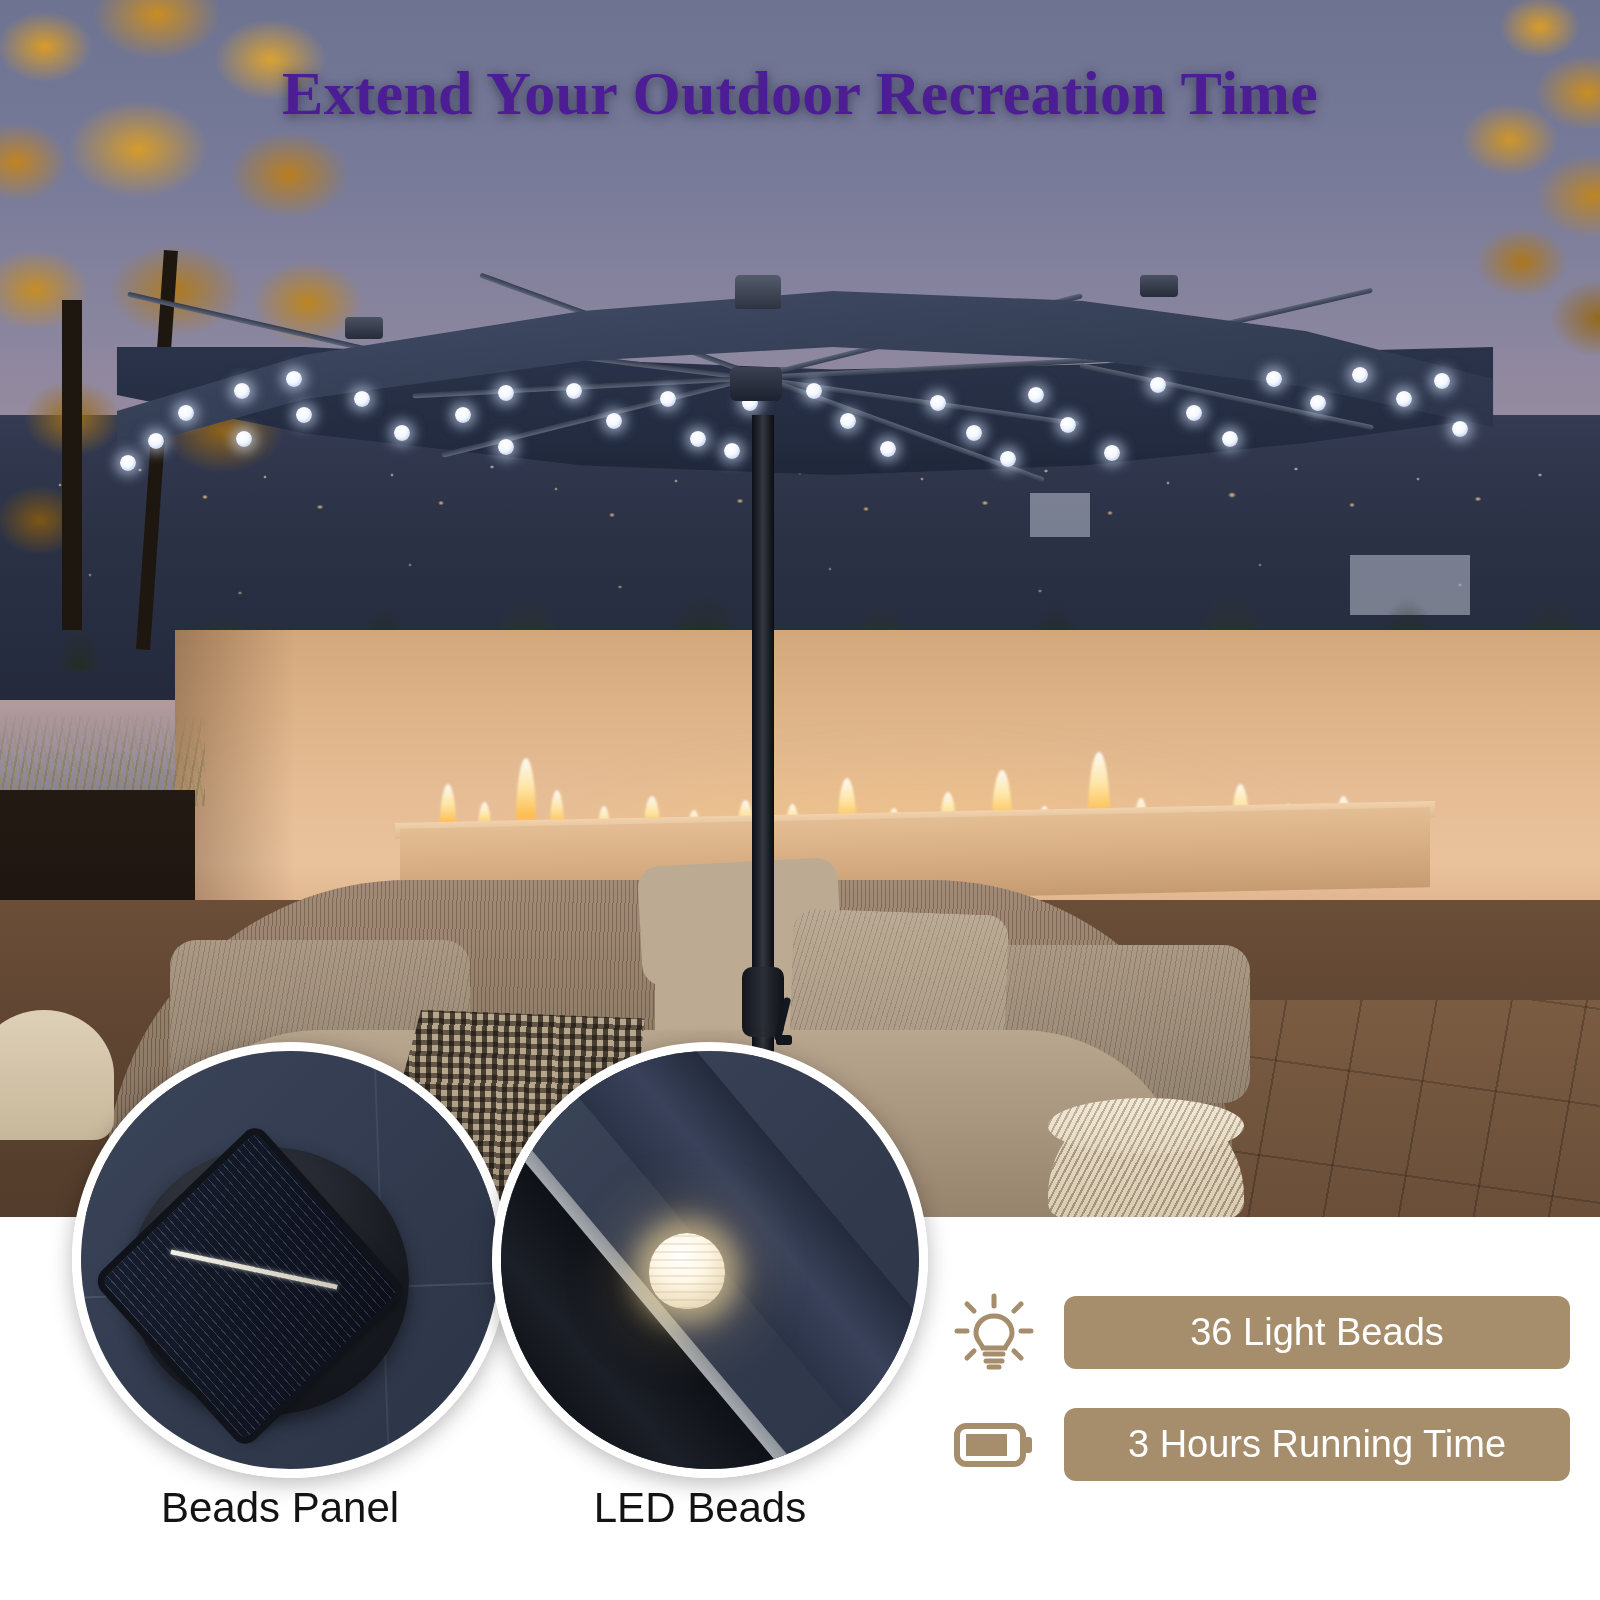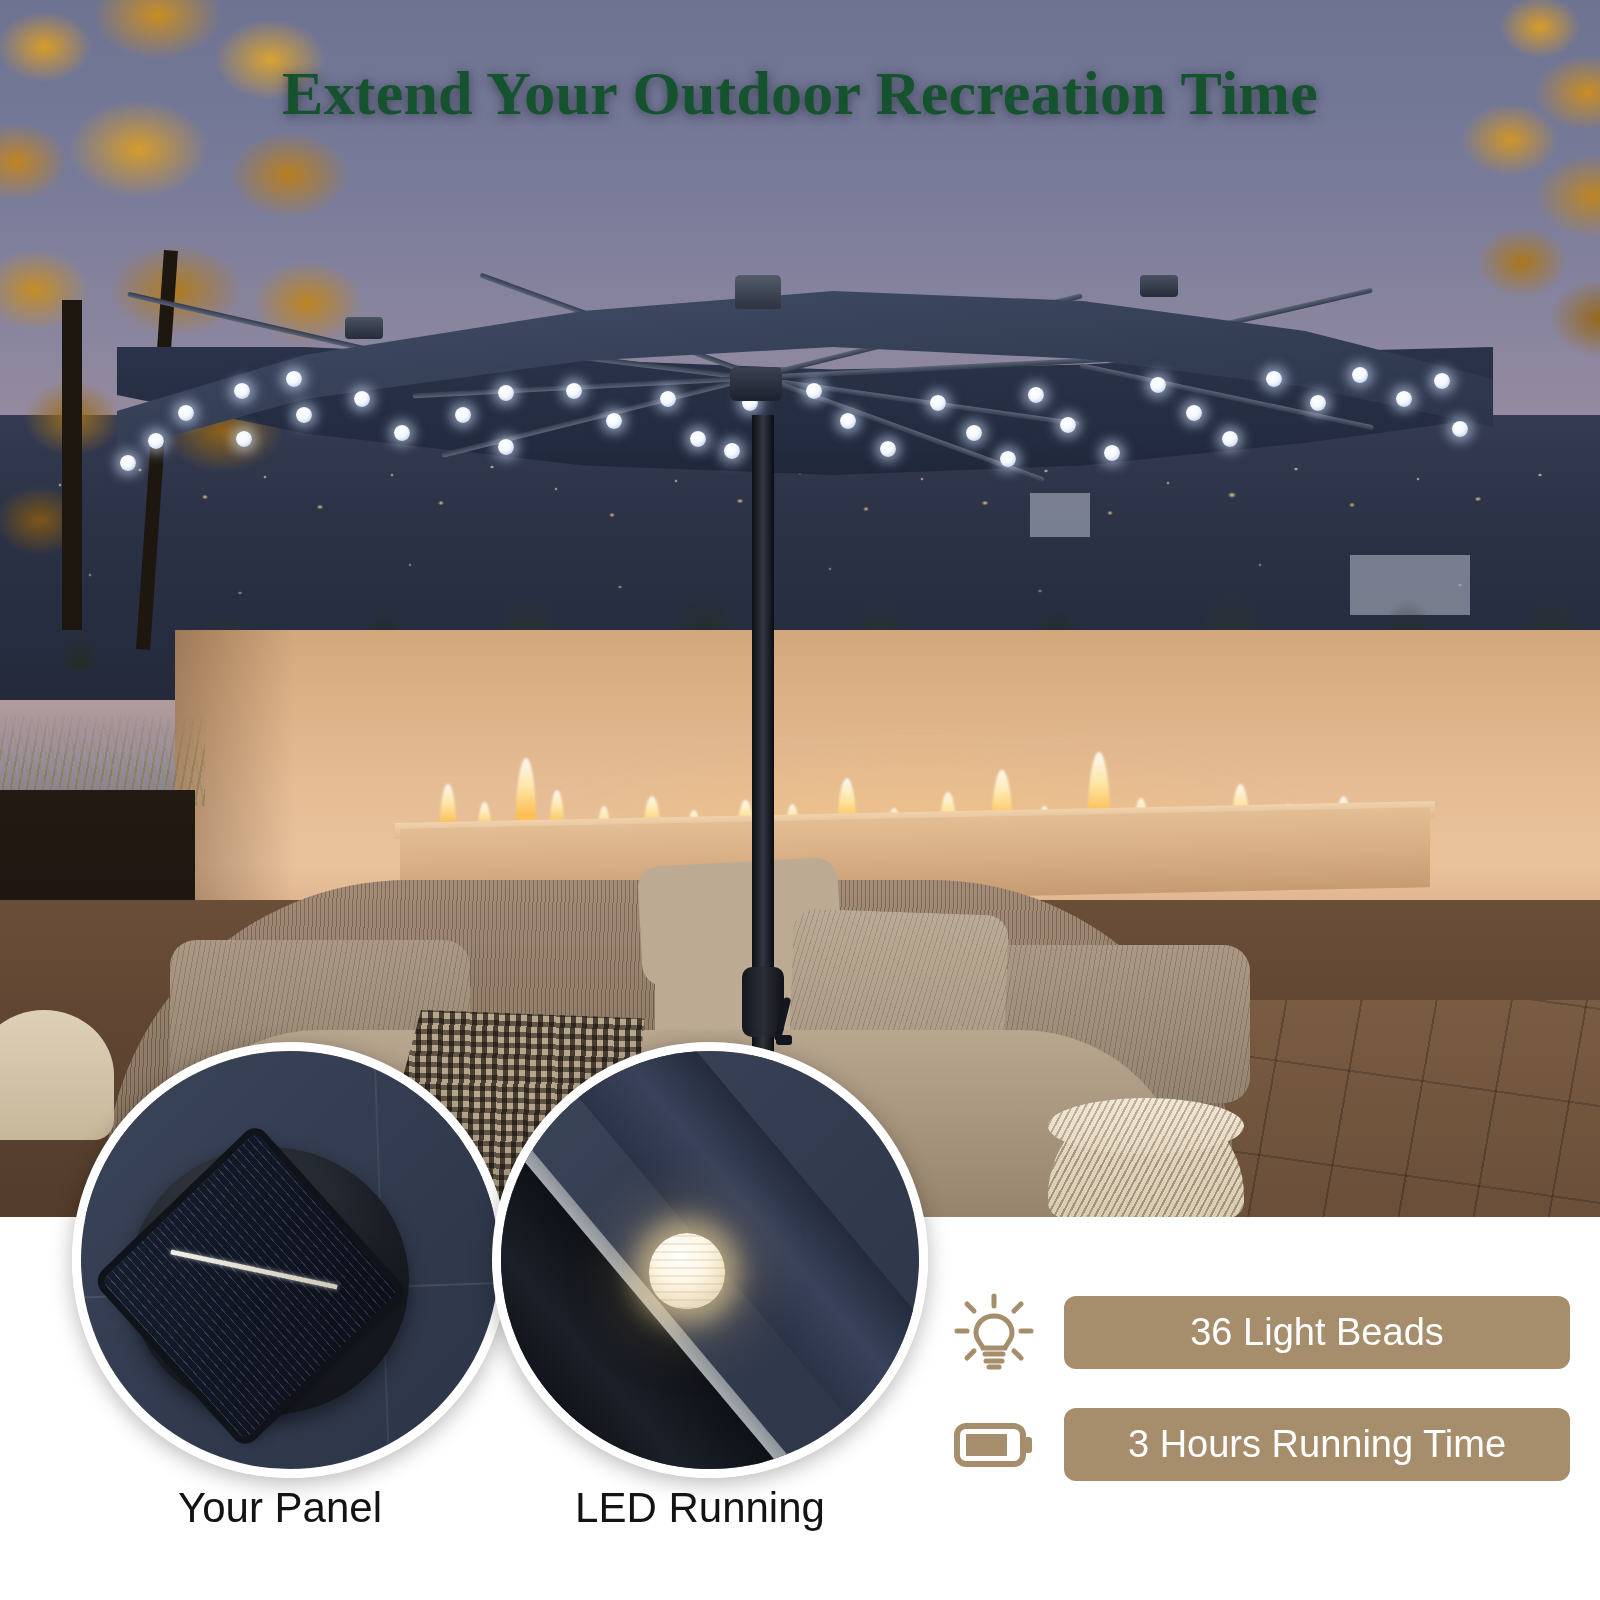--- a/index.html
+++ b/index.html
@@ -222,21 +222,21 @@
       linear-gradient(to bottom,#e0d2b8,#cbbb9e);}
   .pouf-top{position:absolute;left:1048px;top:1098px;width:196px;height:56px;border-radius:50%;
     background:
       repeating-linear-gradient(118deg, rgba(120,95,65,.35) 0 2px, rgba(255,255,255,.3) 2px 6px),
       linear-gradient(to bottom,#eadfc8,#d8c9ad);}
   .stool-left{position:absolute;left:-26px;top:1010px;width:140px;height:130px;border-radius:50% 50% 20px 20px;
     background:linear-gradient(to bottom,#ded0b7,#c7b79a);}
 
   
   .headline{position:absolute;left:0;top:58px;width:1600px;text-align:center;
-    font-family:"Liberation Serif",serif;font-weight:700;font-size:62px;color:#14532d;
+    font-family:"Liberation Serif",serif;font-weight:700;font-size:62px;color:#4c1d95;
     letter-spacing:.2px;text-shadow:0 2px 12px rgba(20,22,36,.55);}
   .subhead{position:absolute;left:0;top:142px;width:1600px;text-align:center;
     font-family:"Liberation Sans",sans-serif;font-weight:400;font-size:36px;color:#ffffff;
     text-shadow:0 2px 10px rgba(20,22,36,.5);}
 
   
   .inset{position:absolute;border-radius:50%;overflow:hidden;
     border:9px solid #ffffff;box-shadow:0 5px 22px rgba(0,0,0,.28);}
   .inset-solar{left:72px;top:1042px;width:418px;height:418px;}
   .inset-led{left:492px;top:1042px;width:418px;height:418px;}
@@ -443,22 +443,22 @@
   <div class="inset inset-led">
     <div class="led-bg"></div>
     <div class="led-band-navy"></div>
     <div class="led-band-light"></div>
     <div class="led-band-dark"></div>
     <div class="led-bulb">
       <div class="led-bulb-rings"></div>
     </div>
   </div>
 
-  <div class="inset-caption cap-solar">Your Panel</div>
-  <div class="inset-caption cap-led">LED Running</div>
+  <div class="inset-caption cap-solar">Beads Panel</div>
+  <div class="inset-caption cap-led">LED Beads</div>
 
   <div class="features">
 
     <div class="feature-row">
       <div class="feat-icon">
         <svg width="88" height="88" viewBox="0 0 88 88" aria-hidden="true">
           <g fill="none" stroke="#a68e6c" stroke-width="5" stroke-linecap="round">
             <path d="M44 28 C33 28 26 36 26 45 C26 52 31 55 33 60 L55 60 C57 55 62 52 62 45 C62 36 55 28 44 28 Z"></path>
             <path d="M35 66 H53"></path>
             <path d="M36 73 H52"></path>

